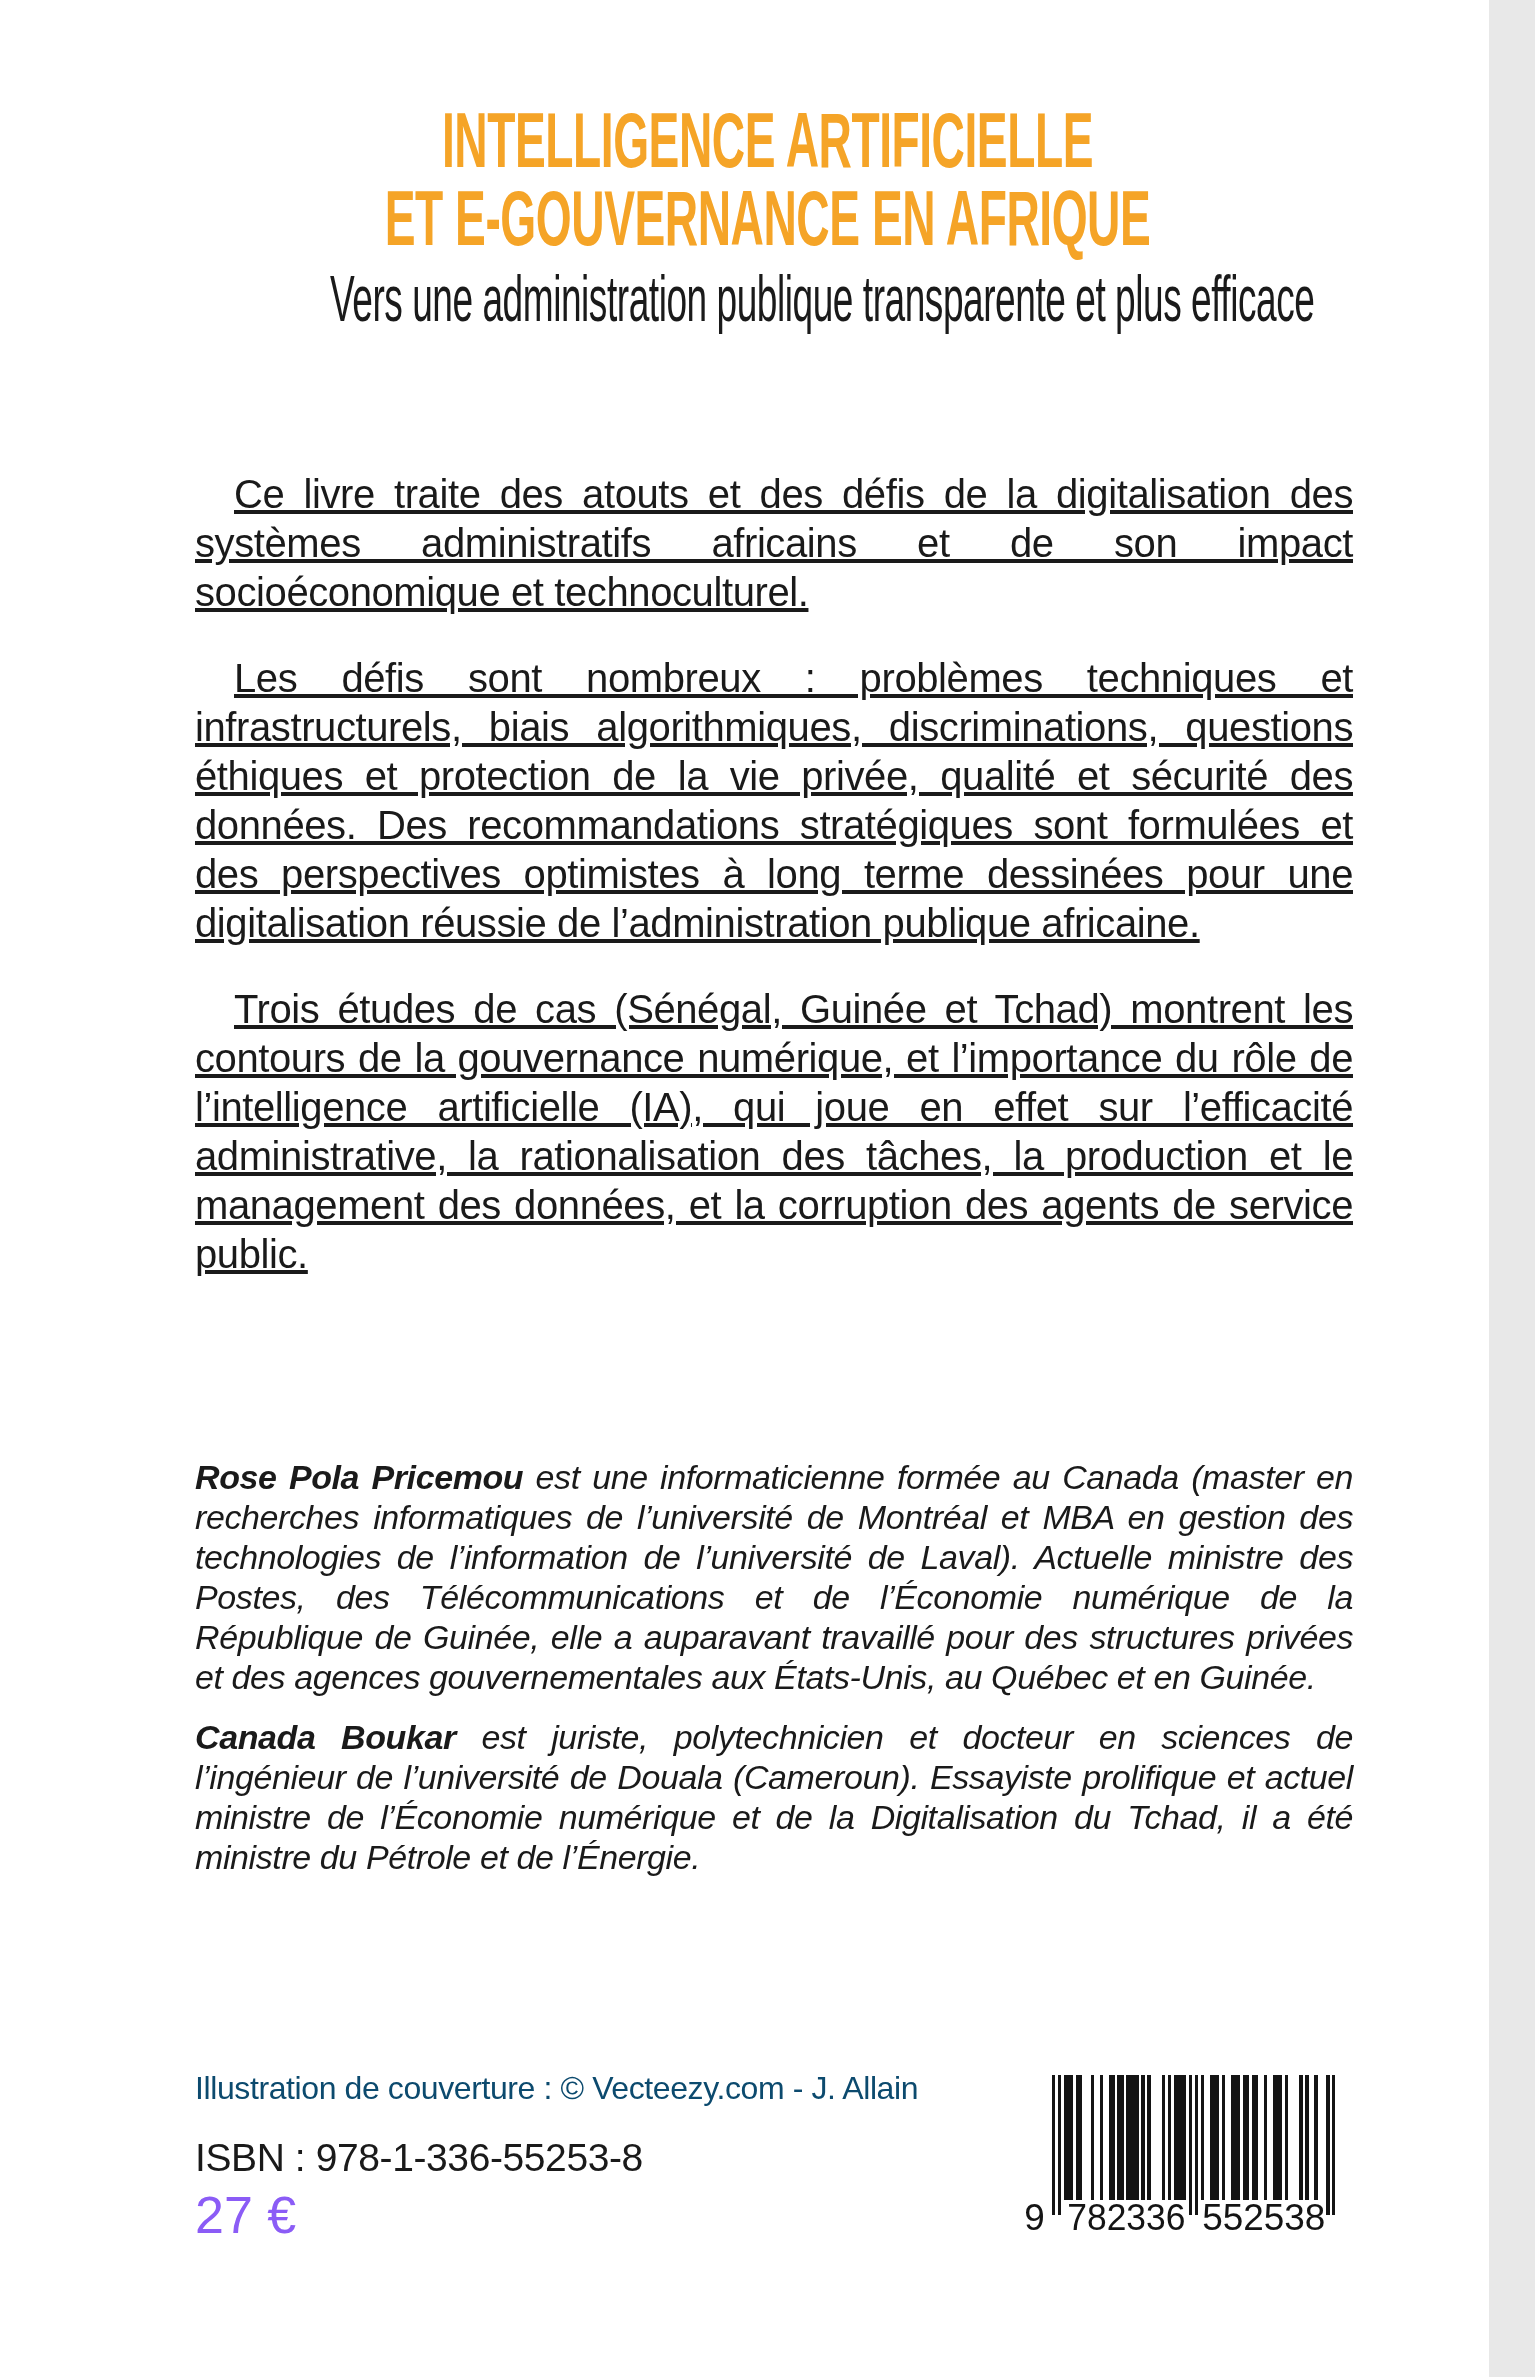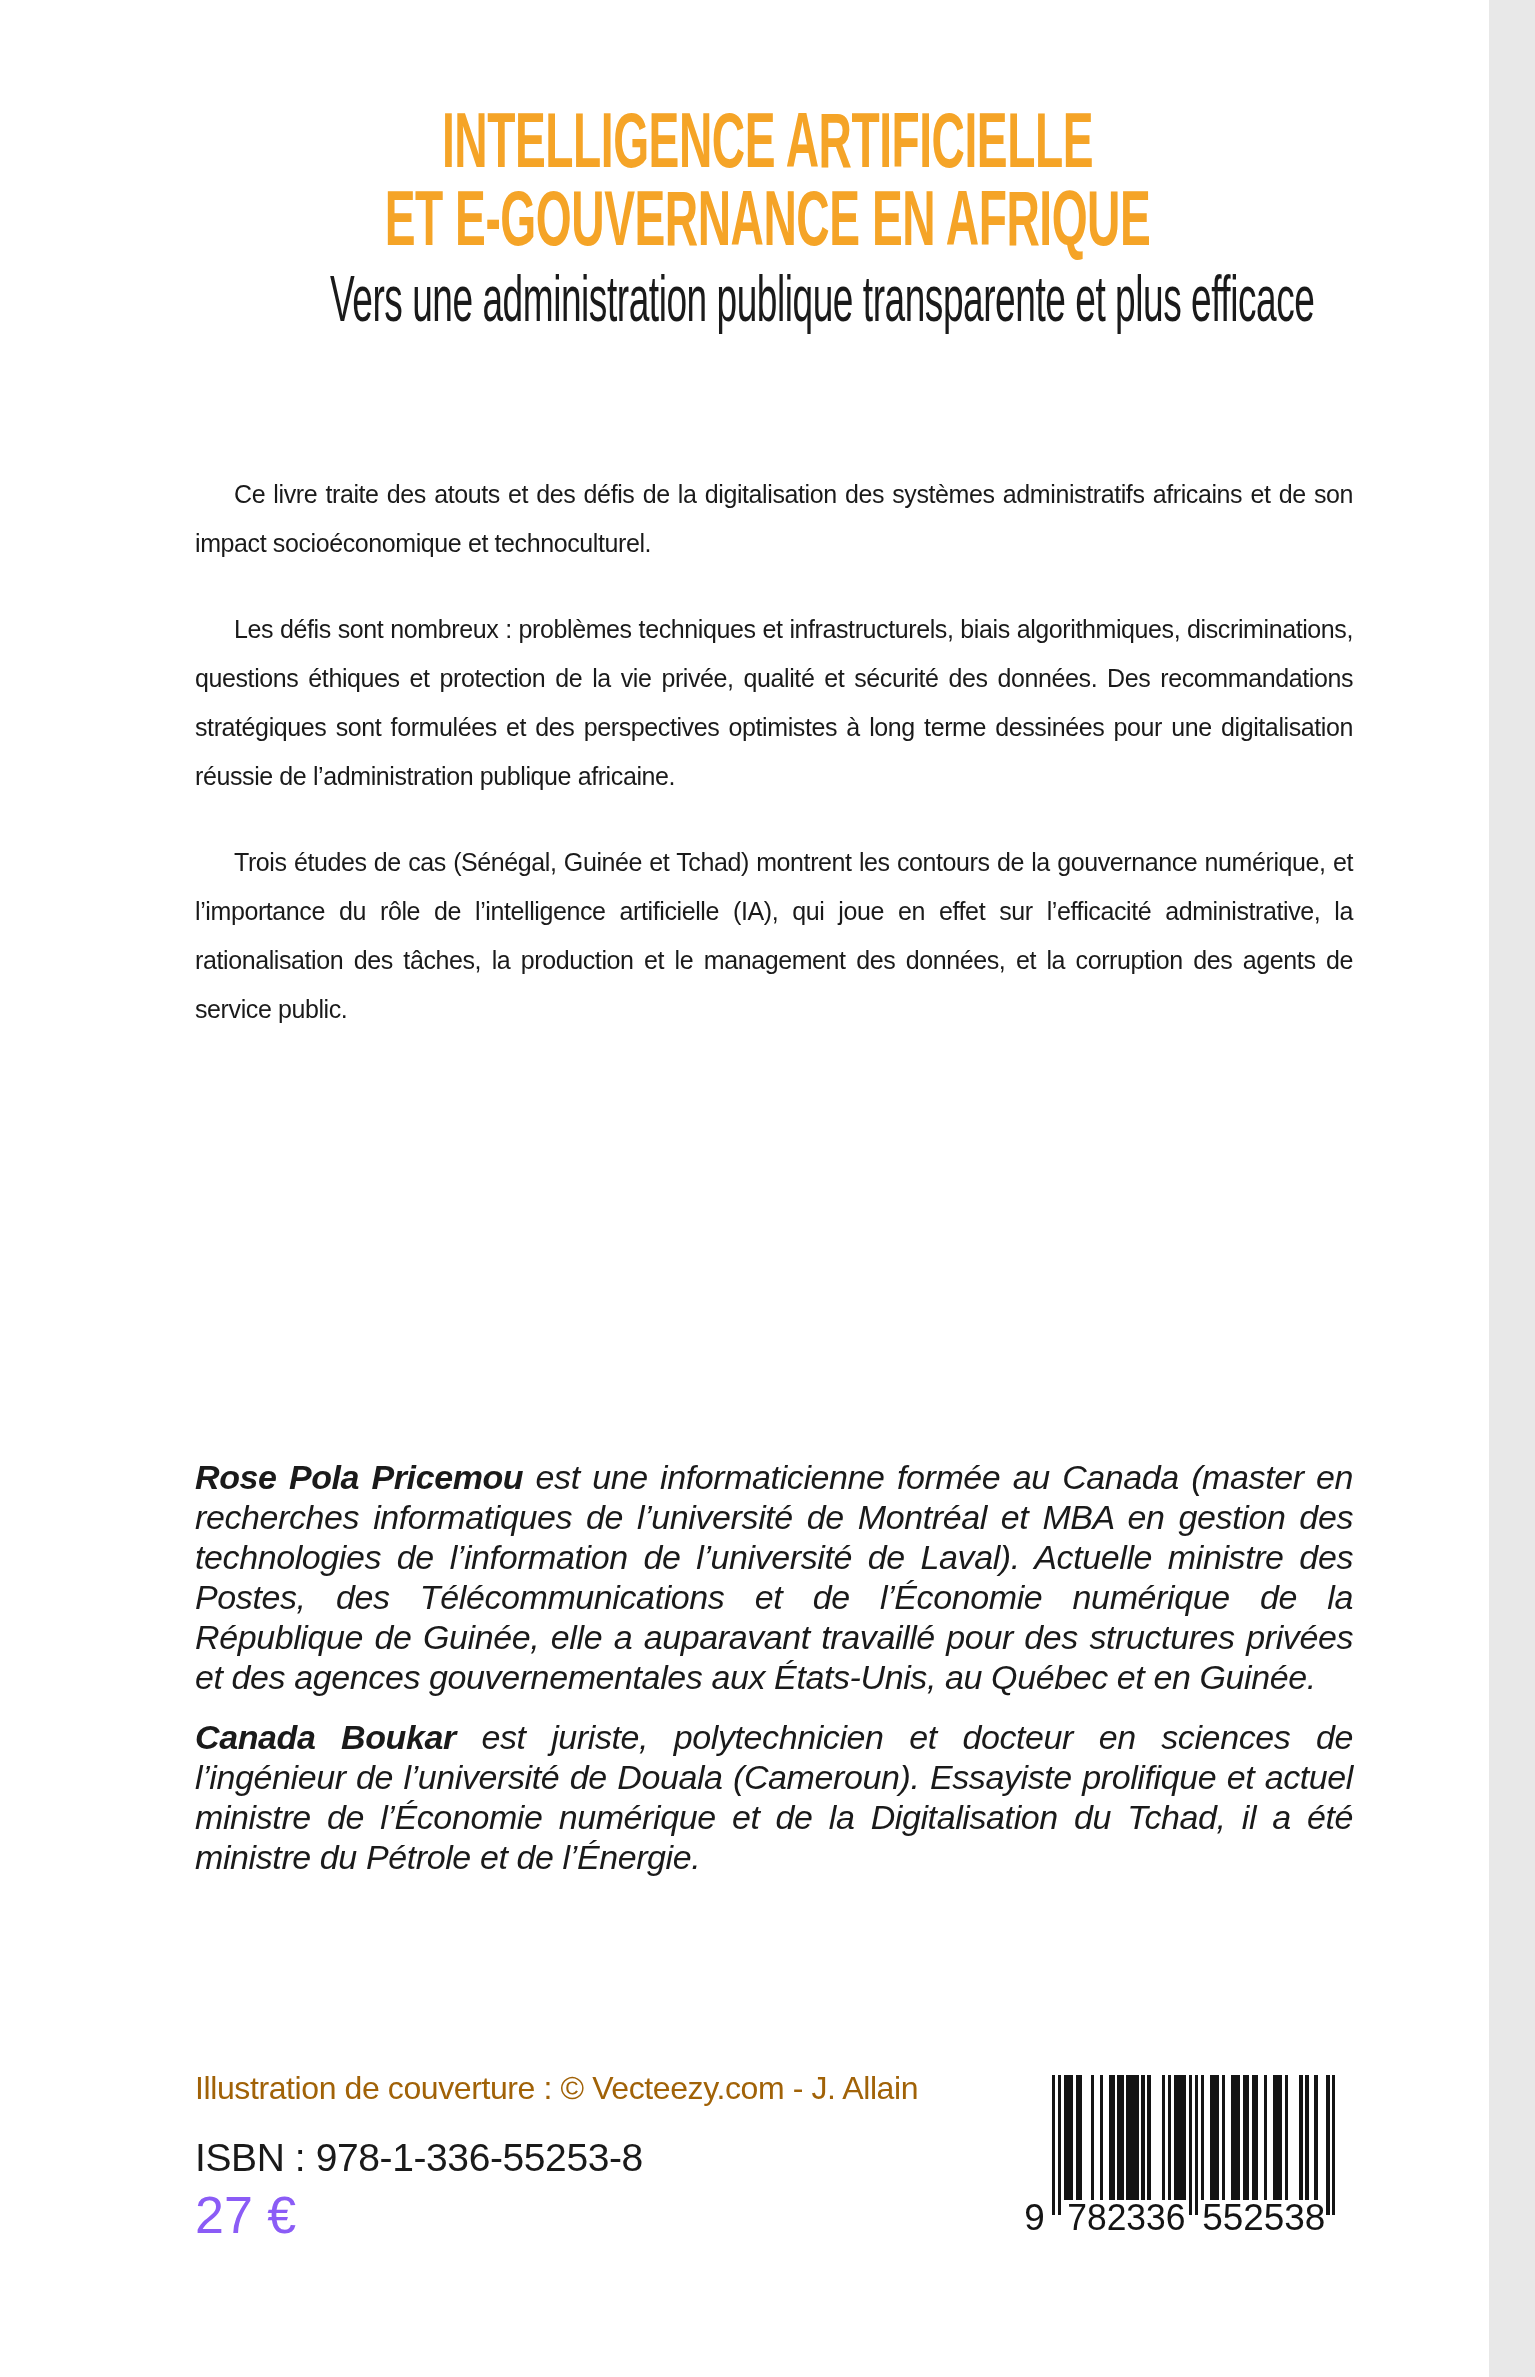--- a/index.html
+++ b/index.html
@@ -44,26 +44,27 @@
 
   
   .synopsis {
     position: absolute;
     left: 195px;
     top: 470px;
     width: 1158px;
   }
   .body-p {
     margin: 0 0 37px 0;
-    font-size: 25px;
+    font-size: 40px;
     line-height: 49px;
     text-align: justify;
     text-indent: 39px;
     letter-spacing: -0.4px;
     color: #1a1a1a;
+    text-decoration: underline;
   }
 
   
   .bios {
     position: absolute;
     left: 195px;
     top: 1457px;
     width: 1158px;
   }
   .bio-p {
@@ -77,21 +78,21 @@
   }
   .author-name { font-weight: bold; }
 
   
   .credit {
     position: absolute;
     left: 195px;
     top: 2070px;
     font-size: 32px;
     letter-spacing: -0.4px;
-    color: #a16207;
+    color: #0c4a6e;
   }
   .isbn {
     position: absolute;
     left: 195px;
     top: 2136px;
     font-size: 39px;
     letter-spacing: -0.4px;
     color: #1a1a1a;
   }
   .price {

